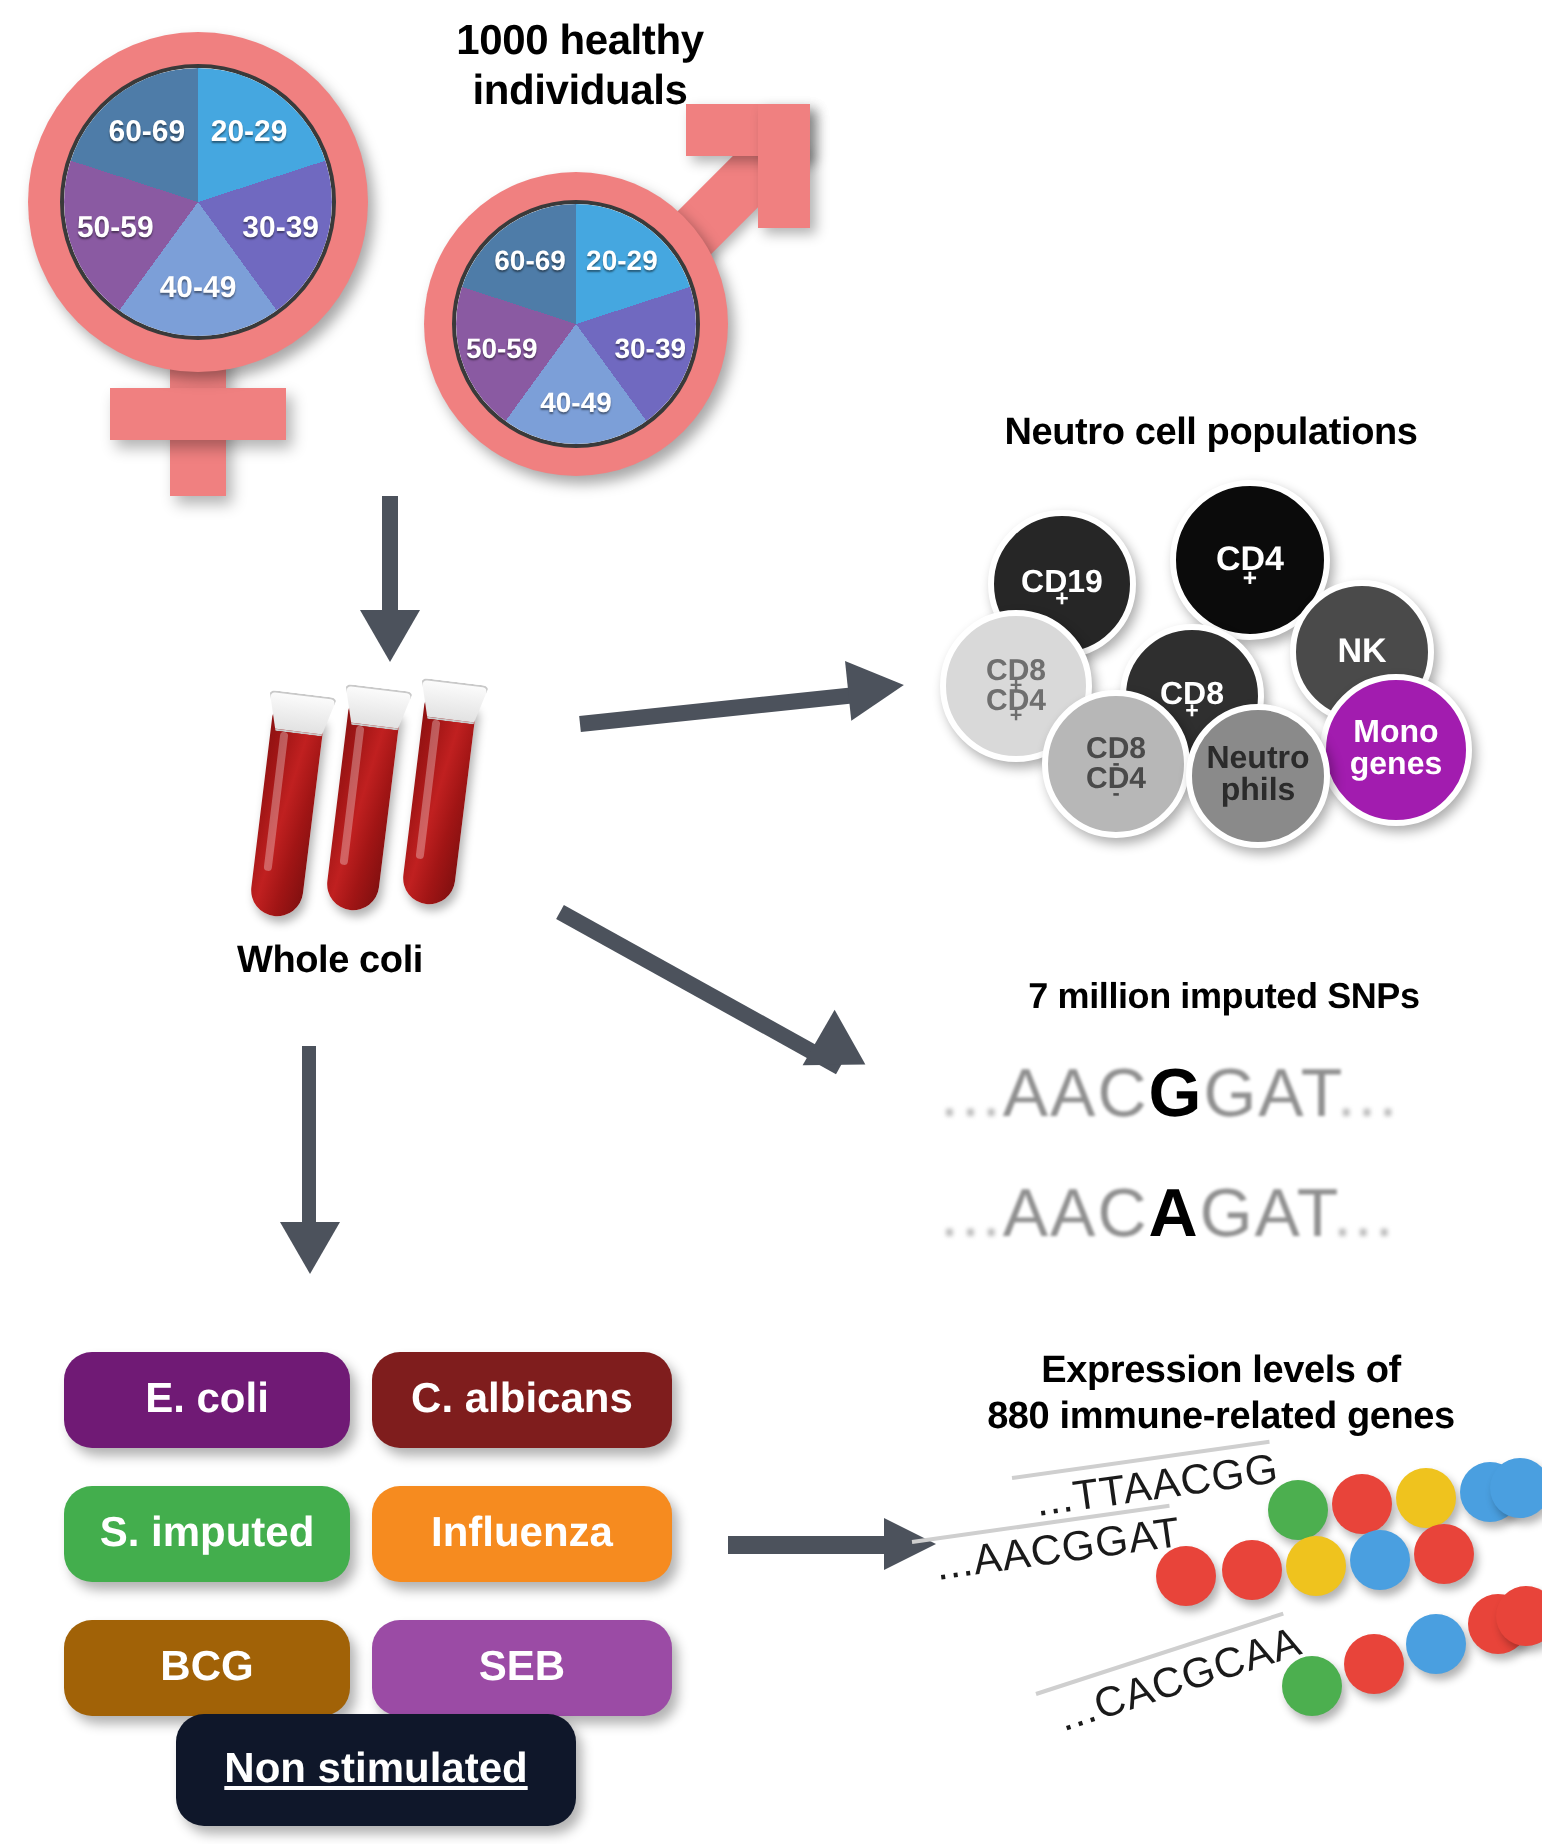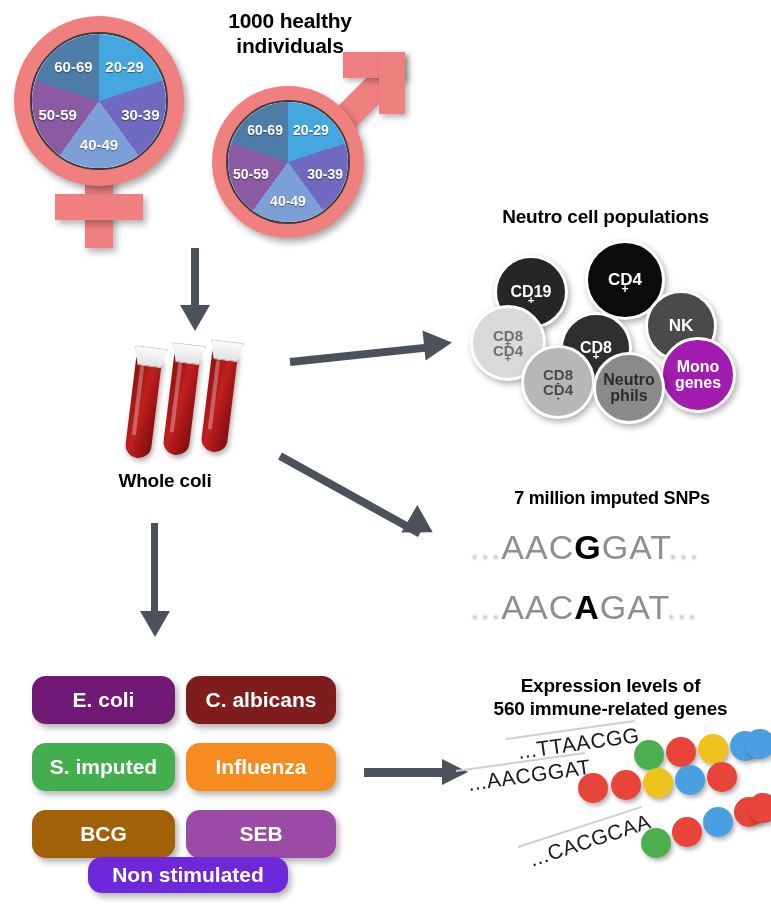--- a/index.html
+++ b/index.html
@@ -245,27 +245,27 @@
       </div>
       <div class="pill" style="left: 186px; top: 743px; width: 150px; height: 48px; background: rgb(246, 139, 31);">
         <span>Influenza</span>
       </div>
       <div class="pill" style="left: 32px; top: 810px; width: 143px; height: 48px; background: #a16207;">
         <span>BCG</span>
       </div>
       <div class="pill" style="left: 186px; top: 810px; width: 150px; height: 48px; background: rgb(155, 75, 165);">
         <span>SEB</span>
       </div>
-      <div class="pill" style="left: 88px; top: 857px; width: 200px; height: 36px; background: #6d28d9;">
+      <div class="pill" style="left: 88px; top: 857px; width: 200px; height: 56px; background: #0f172a; text-decoration: underline;">
         <span>Non stimulated</span>
       </div>
     </div>
 
   <div class="abs hdr" id="title-expr" style="white-space:pre-line">Expression levels of
-560 immune-related genes</div>
+880 immune-related genes</div>
   <div class="abs" id="expr-host" style="left:0;top:0;width:771px;height:922px;">
       <div class="strand" style="left: 0px; top: 0px; width: 771px; height: 922px;">
         <div class="txt" style="left: 518px; top: 740px; transform: rotate(-8deg); transform-origin: 0px 50%;">...TTAACGG</div>
         <div class="rule" style="left: 506px; top: 738px; width: 130px; transform: rotate(-8deg); transform-origin: 0px 50%;"></div>
         <div class="bead" style="left: 634px; top: 740px; width: 30px; height: 30px; background: rgb(76, 175, 79);"></div>
         <div class="bead" style="left: 666px; top: 737px; width: 30px; height: 30px; background: rgb(232, 68, 58);"></div>
         <div class="bead" style="left: 698px; top: 734px; width: 30px; height: 30px; background: rgb(239, 195, 30);"></div>
         <div class="bead" style="left: 730px; top: 731px; width: 30px; height: 30px; background: rgb(74, 159, 224);"></div>
         <div class="bead" style="left: 745px; top: 729px; width: 30px; height: 30px; background: rgb(74, 159, 224);"></div>
       </div>

